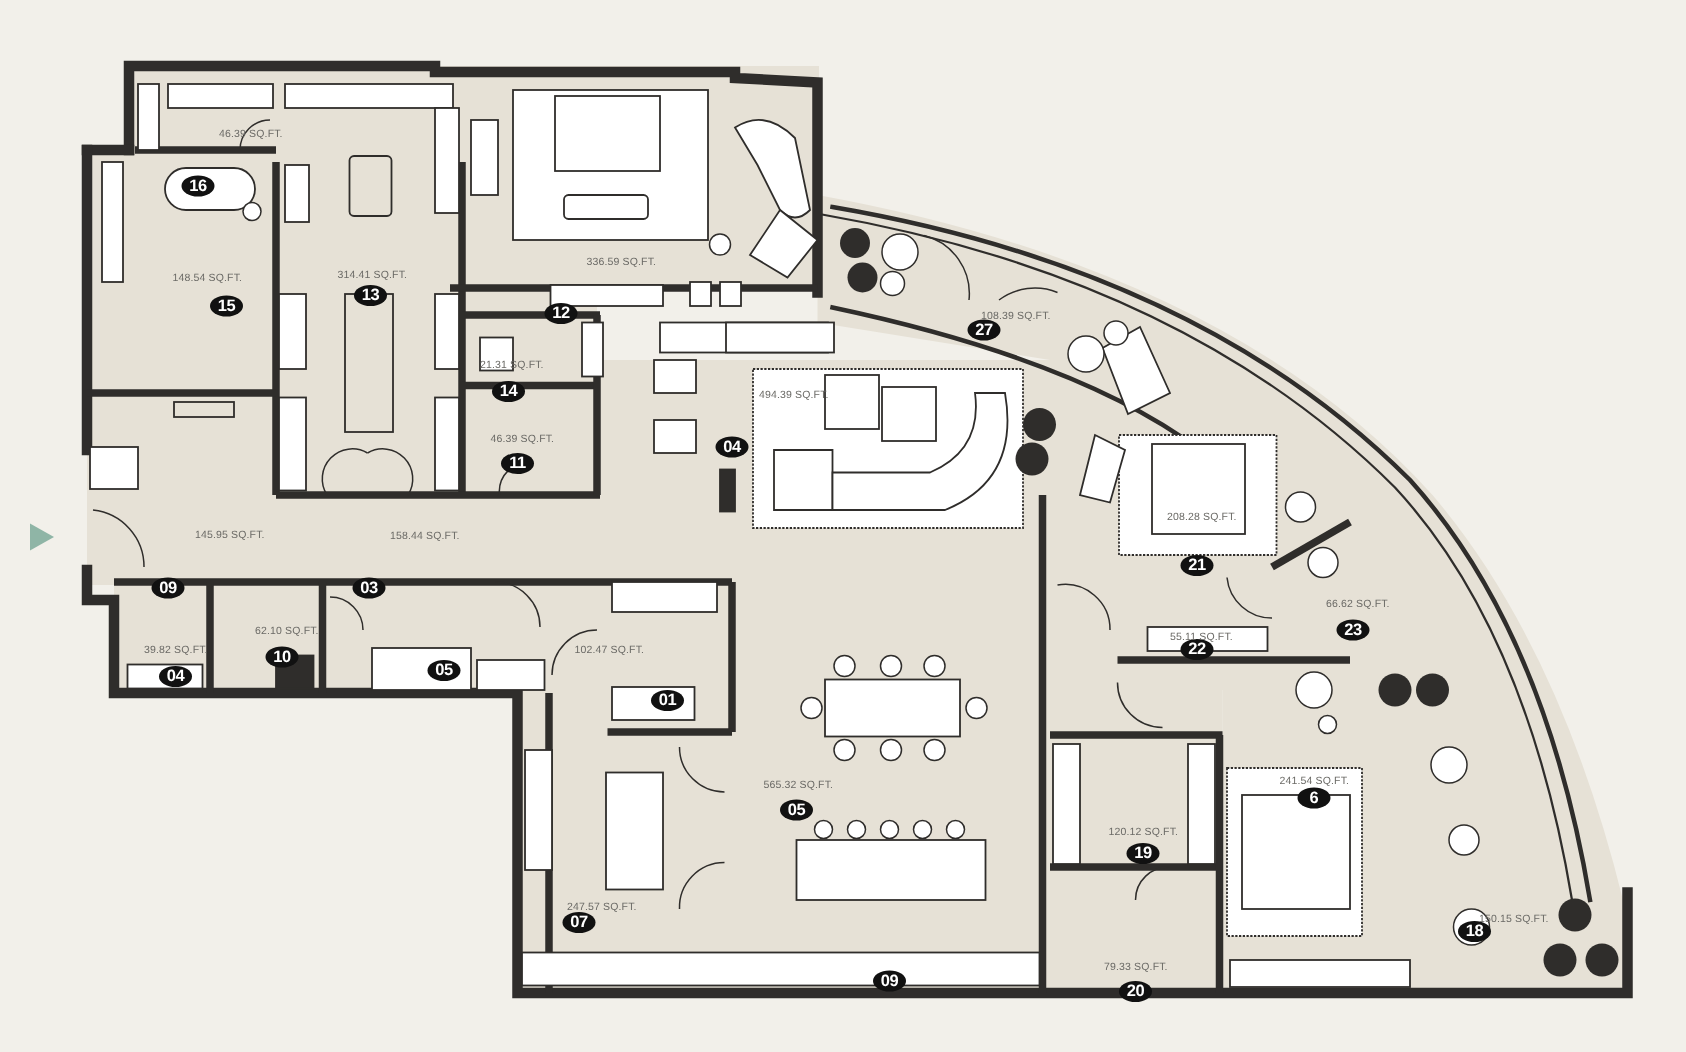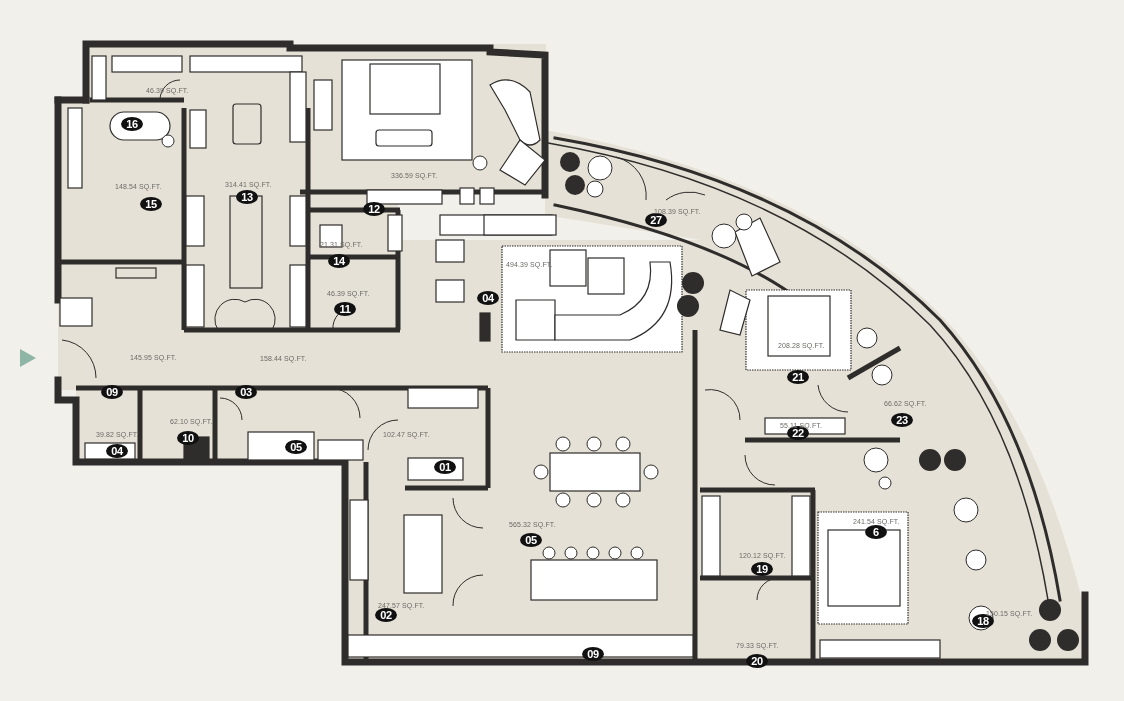--- a/index.html
+++ b/index.html
@@ -194,21 +194,21 @@
   <div class="room-area" style="left:260px;top:358px">158.44 SQ.FT.</div>
 
   <div class="room-badge" style="left:488px;top:264px">04</div>
   <div class="room-area" style="left:506px;top:264px">494.39 SQ.FT.</div>
 
   <div class="room-badge" style="left:531px;top:506px">05</div>
   <div class="room-area" style="left:509px;top:524px">565.32 SQ.FT.</div>
 
   <div class="room-badge" style="left:593px;top:620px">09</div>
 
-  <div class="room-badge" style="left:386px;top:581px">02</div>
+  <div class="room-badge" style="left:386px;top:581px">07</div>
   <div class="room-area" style="left:378px;top:605px">247.57 SQ.FT.</div>
 
   <div class="room-badge" style="left:445px;top:433px">01</div>
   <div class="room-area" style="left:383px;top:434px">102.47 SQ.FT.</div>
 
   <div class="room-badge" style="left:296px;top:413px">05</div>
 
   <div class="room-badge" style="left:188px;top:404px">10</div>
   <div class="room-area" style="left:170px;top:421px">62.10 SQ.FT.</div>
 

